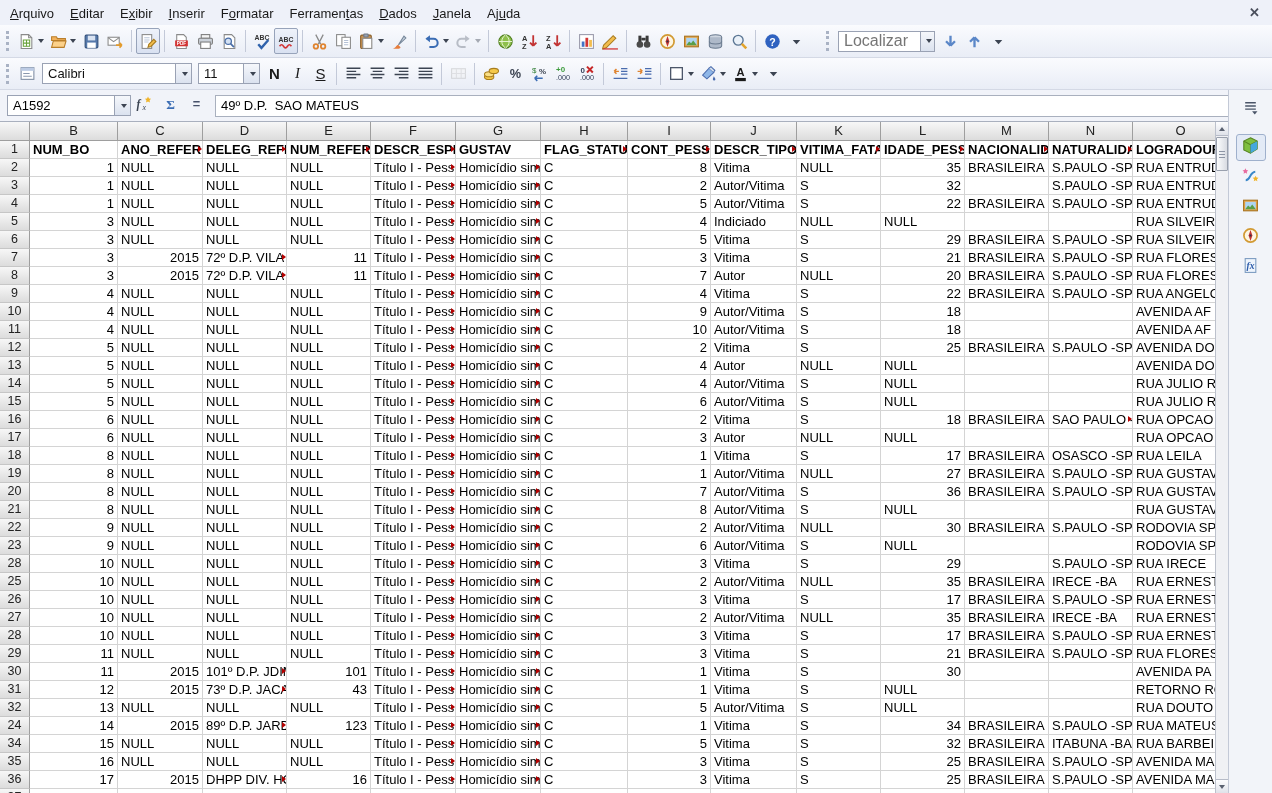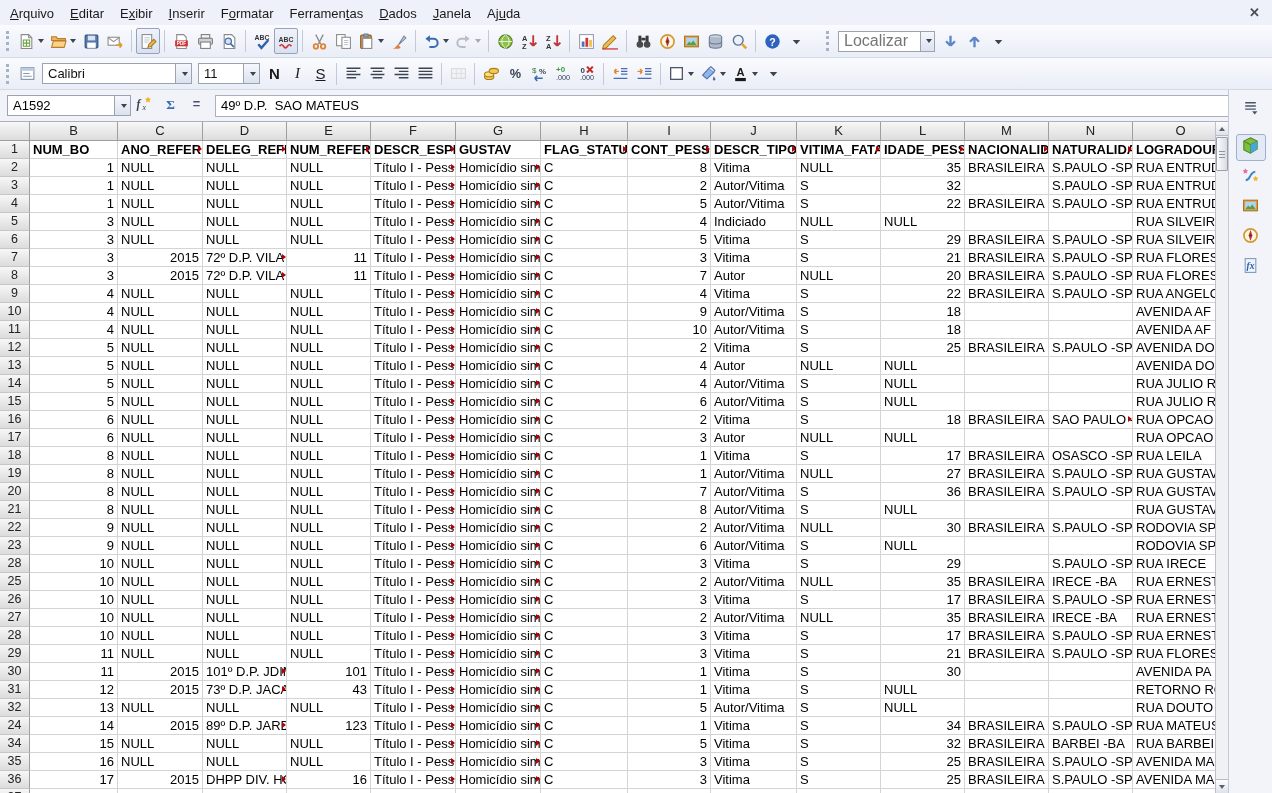--- a/index.html
+++ b/index.html
@@ -1195,21 +1195,21 @@
               <div class="cell" style="width:84px">NULL</div>
               <div class="cell" style="width:84px">NULL</div>
               <div class="cell" style="width:85px">Título I - Pess<i class="trm"></i></div>
               <div class="cell" style="width:85px">Homicídio sim<i class="trm"></i></div>
               <div class="cell" style="width:87px">C</div>
               <div class="cell num" style="width:83px">5</div>
               <div class="cell" style="width:86px">Vitima</div>
               <div class="cell" style="width:84px">S</div>
               <div class="cell num" style="width:84px">32</div>
               <div class="cell" style="width:84px">BRASILEIRA</div>
-              <div class="cell" style="width:84px">BARBEI -BA</div>
+              <div class="cell" style="width:84px">ITABUNA -BA</div>
               <div class="cell" style="width:96px">RUA BARBEI</div>
             </div>
             <div class="g-row">
               <div class="rh">35</div>
               <div class="cell num" style="width:88px">16</div>
               <div class="cell" style="width:85px">NULL</div>
               <div class="cell" style="width:84px">NULL</div>
               <div class="cell" style="width:84px">NULL</div>
               <div class="cell" style="width:85px">Título I - Pess<i class="trm"></i></div>
               <div class="cell" style="width:85px">Homicídio sim<i class="trm"></i></div>

